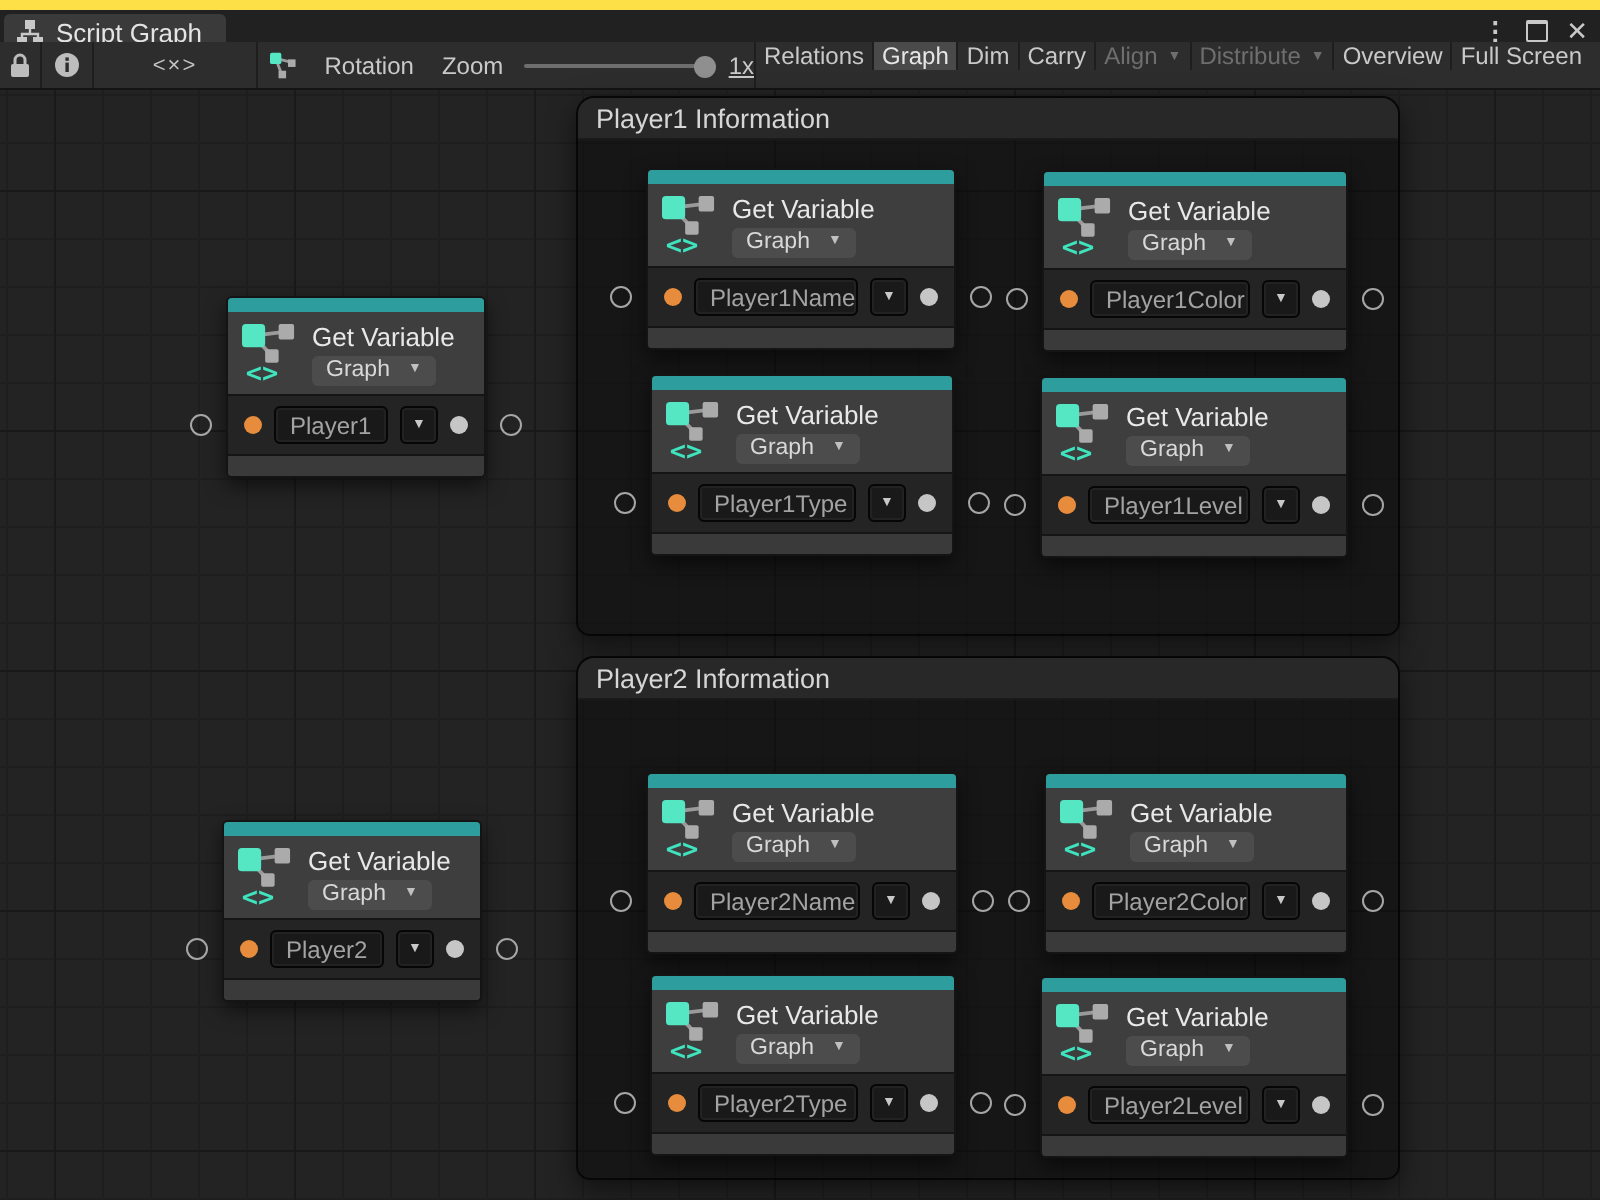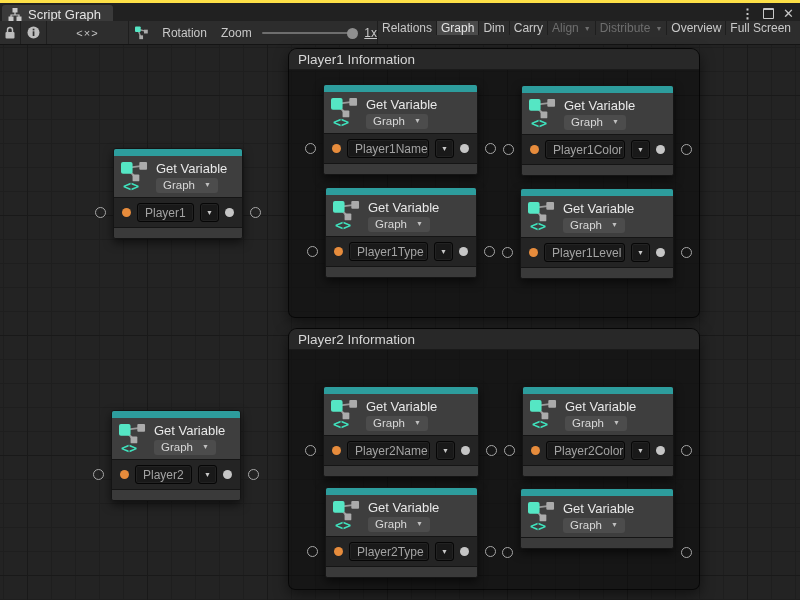--- a/index.html
+++ b/index.html
@@ -6,21 +6,21 @@
   body{
     width:800px;height:600px;overflow:hidden;position:relative;
     background:#222222;font-family:"Liberation Sans",sans-serif;
     -webkit-font-smoothing:antialiased;
   }
   .window{position:absolute;inset:0;}
 
   
   .titlebar{
     position:absolute;top:0;left:0;right:0;height:21px;
-    background:#212121;border-top:3px solid #fde047;box-sizing:border-box;
+    background:#212121;border-top:5px solid #fde047;box-sizing:border-box;
   }
   .tab{
     position:absolute;left:2px;top:2px;height:19px;background:#3A3A3A;
     display:flex;align-items:center;gap:6px;padding:0 12px 0 6px;
     border-radius:3px 3px 0 0;color:#E4E4E4;font-size:13px;
   }
   .tab svg{display:block;}
   .win-controls{
     position:absolute;right:6px;top:3px;height:15px;
     display:flex;align-items:center;gap:9px;color:#C8C8C8;
@@ -539,19 +539,29 @@
           <text x="2" y="31" font-size="14" font-weight="bold" fill="#3FE3BE" font-family="DejaVu Sans Mono, monospace">&lt;&gt;</text>
         </svg>
         <div class="n-col">
           <div class="n-title">Get Variable</div>
           <div class="n-kind">
             <span>Graph</span>
             <span class="arr">▼</span>
           </div>
         </div>
       </div>
+      <div class="n-body">
+        <span class="port orange"></span>
+        <div class="n-var">
+            <span>Player2Level</span>
+          </div>
+        <div class="n-varbtn">
+            <span class="arr">▼</span>
+          </div>
+        <span class="port gray"></span>
+      </div>
       <div class="n-foot"></div>
       <span class="hport l"></span>
       <span class="hport r"></span>
     </div>
 
   </div>
 </div>
 
 </body></html>

